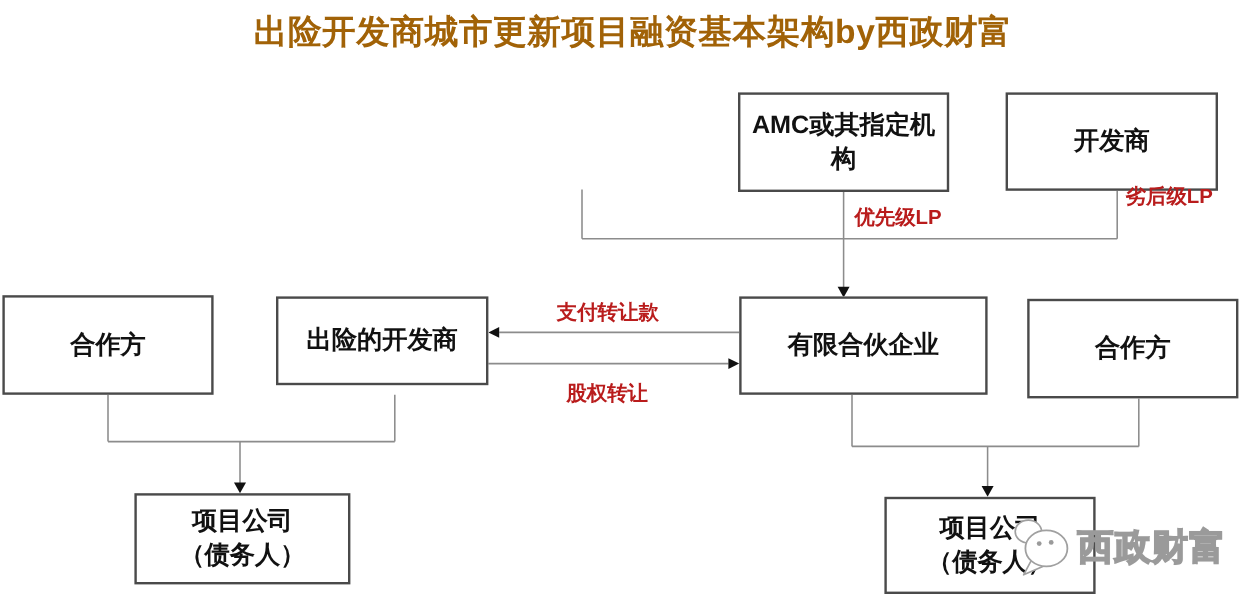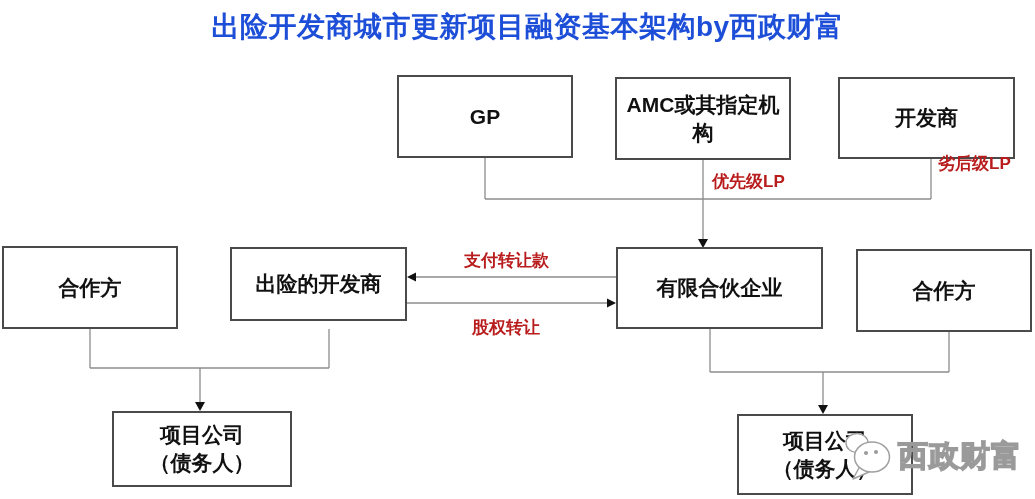--- a/index.html
+++ b/index.html
@@ -6,21 +6,21 @@
   .canvas{
     position:relative;
     width:1035px;height:499px;
     background:#ffffff;
     font-family:"Liberation Sans","DejaVu Sans",sans-serif;
     overflow:hidden;
   }
   .title{
     position:absolute;left:0;right:0;top:8px;
     text-align:center;
-    font-size:28px;font-weight:bold;color:#1d4ed8;
+    font-size:28px;font-weight:bold;color:#a16207;
     letter-spacing:0.5px;
     padding-left:20px;
   }
   .node{
     position:absolute;
     box-sizing:border-box;
     border:2px solid var(--border,#4a4a4a);
     background:#fff;
     display:flex;align-items:center;justify-content:center;
     text-align:center;
@@ -77,21 +77,20 @@
     <path class="line" d="M200 368 V403"></path>
     <polygon class="head" points="200,411 195,402 205,402"></polygon>
 
     <path class="line" d="M710 329 V372"></path>
     <path class="line" d="M949 332 V372"></path>
     <path class="line" d="M710 372 H949"></path>
     <path class="line" d="M823 372 V406"></path>
     <polygon class="head" points="823,414 818,405 828,405"></polygon>
   </svg>
 
-  <div class="node" style="left:397px;top:75px;width:176px;height:83px;">GP</div>
 
   <div class="node" style="left:838px;top:77px;width:177px;height:82px;">开发商</div>
 
   <div class="node" style="left:615px;top:77px;width:176px;height:83px;">AMC或其指定机构</div>
 
   <div class="node" style="left:2px;top:246px;width:176px;height:83px;">合作方</div>
 
   <div class="node" style="left:230px;top:247px;width:177px;height:74px;">出险的开发商</div>
 
   <div class="node" style="left:616px;top:247px;width:207px;height:82px;">有限合伙企业</div>

